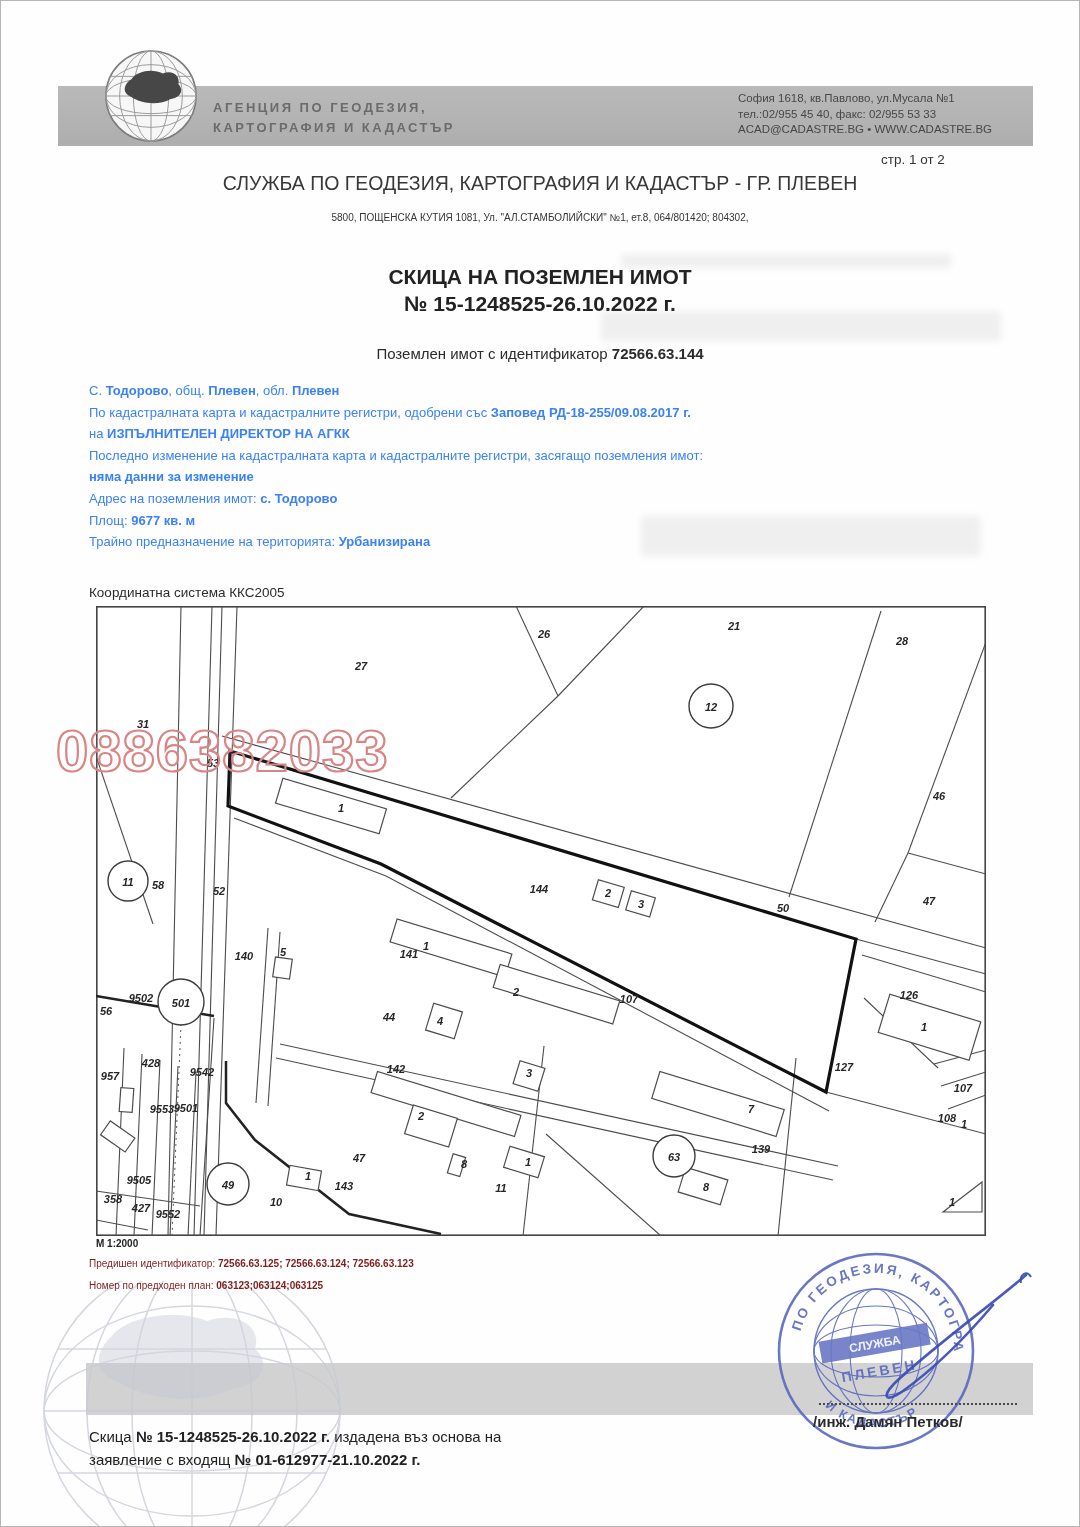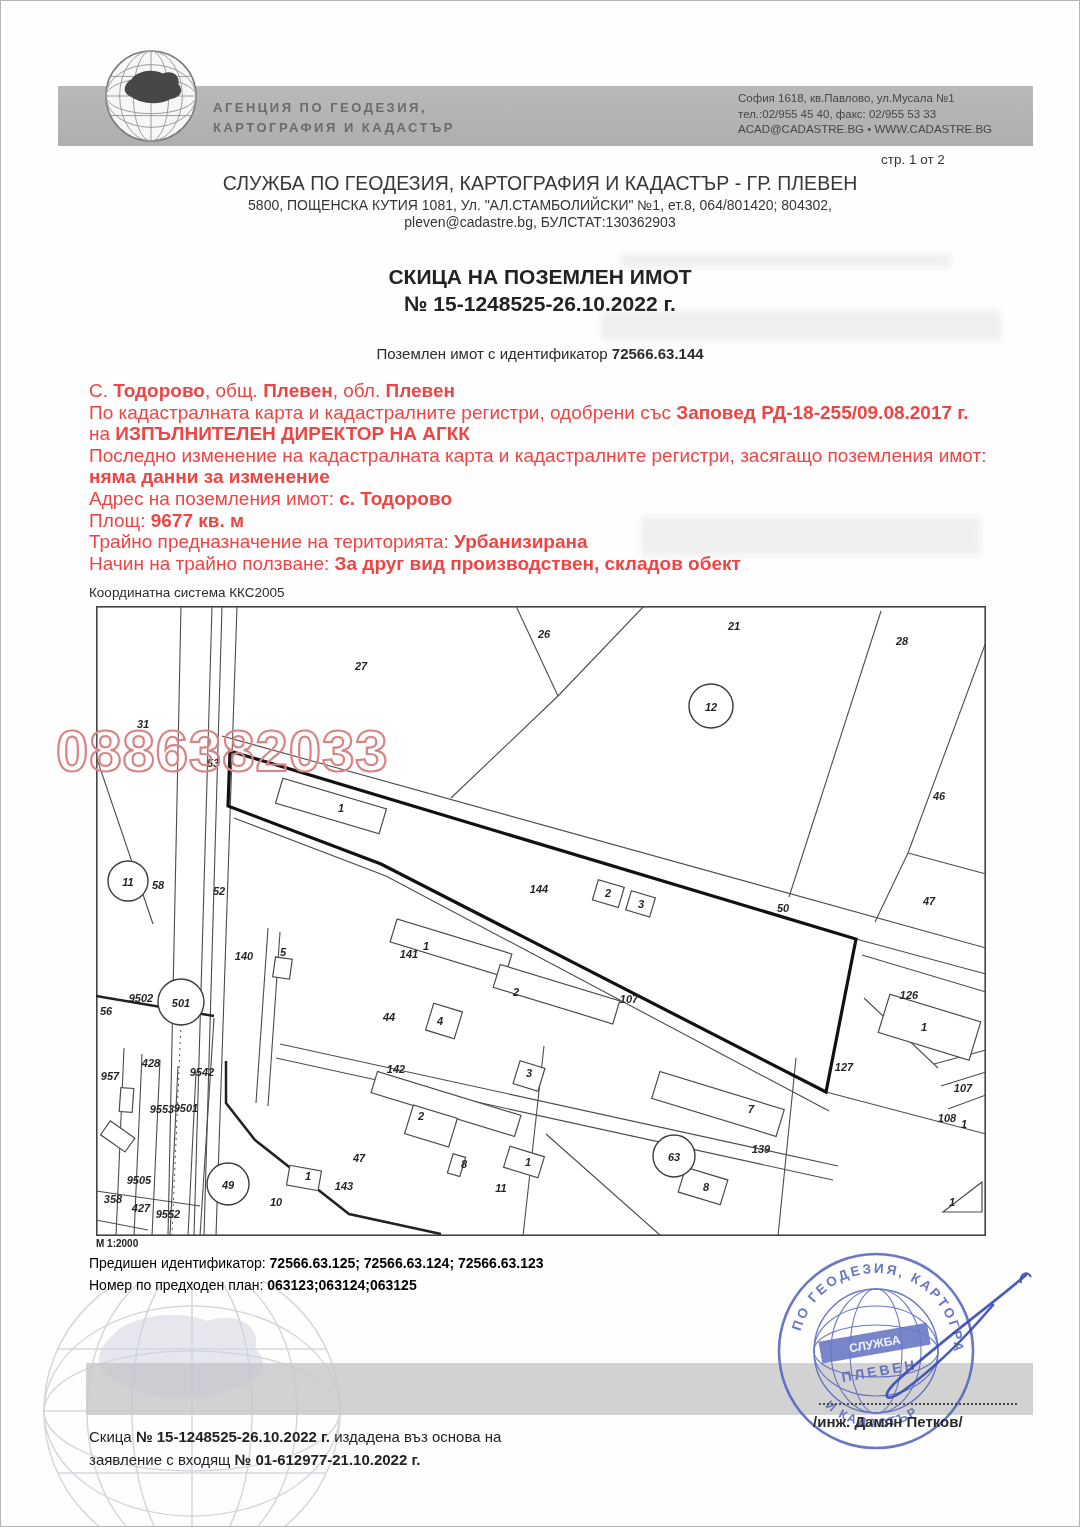--- a/index.html
+++ b/index.html
@@ -9,40 +9,40 @@
   .abs{position:absolute;}
   b{font-weight:bold;}
   
   .band{left:57px;top:85px;width:975px;height:60px;background:linear-gradient(#b9b9b9,#aeaeae);}
   .logo{left:101px;top:46px;width:98px;height:98px;z-index:2;}
   .agency{left:212px;top:97px;font-size:13px;font-weight:bold;letter-spacing:2.5px;
           color:#6b6b6b;line-height:20px;z-index:2;}
   .contact{left:737px;top:90px;font-size:11.5px;line-height:15.5px;color:#474747;z-index:2;}
   .pageind{left:880px;top:151px;width:120px;font-size:13.5px;color:#333;}
   .office-title{left:0;top:171px;width:100%;text-align:center;font-size:19.5px;color:#383838;}
-  .office-sub{left:0;top:196px;width:100%;text-align:center;font-size:14px;color:#353535;line-height:17px;}
+  .office-sub{left:0;top:208px;width:100%;text-align:center;font-size:10px;color:#353535;line-height:17px;}
   .doc-title{left:0;top:262px;width:100%;text-align:center;font-size:21px;font-weight:bold;color:#222;line-height:27px;}
   .ident{left:0;top:344px;width:100%;text-align:center;font-size:15px;color:#2b2b2b;}
-  .details{left:88px;top:379px;width:920px;font-size:19px;line-height:21.6px;color:#ef4444;}
+  .details{left:88px;top:379px;width:920px;font-size:13px;line-height:21.6px;color:#3b82f6;}
   .coordsys{left:88px;top:584px;font-size:13.5px;color:#2b2b2b;}
   
   .mapwrap{left:95px;top:605px;width:890px;height:630px;z-index:1;}
   svg .t{stroke:#4c4c4c;stroke-width:1.1;fill:none;}
   svg .b{stroke:#222;stroke-width:2.5;fill:none;}
   svg .p{stroke:#111;stroke-width:3.2;fill:none;}
   svg .d{stroke:#555;stroke-width:1;fill:none;stroke-dasharray:2 4;}
   svg .bl{stroke:#4c4c4c;stroke-width:1.2;fill:#fff;}
   svg .circ{stroke:#3c3c3c;stroke-width:1.4;fill:#fff;}
   .map-labels text{font-family:"Liberation Sans",sans-serif;font-style:italic;font-weight:bold;
           font-size:11px;fill:#262626;text-anchor:middle;}
   .scale{left:95px;top:1237px;width:890px;text-align:left;font-size:10px;font-weight:bold;color:#222;}
   .phone-wm{left:55px;top:716px;font-size:58px;font-weight:bold;letter-spacing:1px;
             color:rgba(255,255,255,0.05);-webkit-text-stroke:2.2px #d98585;z-index:4;}
   
-  .footer-lines{left:88px;top:1252px;width:920px;font-size:14px;line-height:21.6px;color:#000000;z-index:3;}
+  .footer-lines{left:88px;top:1252px;width:920px;font-size:10px;line-height:21.6px;color:#7f1d1d;z-index:3;}
   .grayband{left:85px;top:1362px;width:947px;height:52px;background:#c7c7c7;opacity:.8;z-index:0;}
   .issue{left:88px;top:1376px;width:760px;font-size:15px;line-height:23px;color:#222;z-index:3;margin-top:48px;}
   .globe-wm{left:26px;top:1280px;z-index:0;opacity:.75;}
   .stamp{left:768px;top:1243px;z-index:2;opacity:.88;}
   .sig{left:780px;top:1252px;z-index:3;}
   .dots{left:818px;top:1402px;width:198px;border-top:2px dotted #4a4a4a;z-index:3;}
   .signame{left:812px;top:1412px;width:210px;font-size:15px;font-weight:bold;color:#2a2a2a;z-index:3;}
   .smudge{background:#9a9a9a;filter:blur(3px);opacity:.14;z-index:0;}
 </style>
 </head>
@@ -76,40 +76,38 @@
     <div>София 1618, кв.Павлово, ул.Мусала №1</div>
     <div>тел.:02/955 45 40, факс: 02/955 53 33</div>
     <div>ACAD@CADASTRE.BG • WWW.CADASTRE.BG</div>
   </div>
 
   <div class="abs pageind">стр. 1 от 2</div>
 
   <div class="abs office-title">СЛУЖБА ПО ГЕОДЕЗИЯ, КАРТОГРАФИЯ И КАДАСТЪР - ГР. ПЛЕВЕН</div>
   <div class="abs office-sub">
     <div>5800, ПОЩЕНСКА КУТИЯ 1081, Ул. "АЛ.СТАМБОЛИЙСКИ" №1, ет.8, 064/801420; 804302,</div>
-    <div>pleven@cadastre.bg, БУЛСТАТ:130362903</div>
   </div>
 
   <div class="abs doc-title">
     <div>СКИЦА НА ПОЗЕМЛЕН ИМОТ</div>
     <div>№ 15-1248525-26.10.2022 г.</div>
   </div>
 
   <div class="abs ident"><span>Поземлен имот с  идентификатор </span><b>72566.63.144</b></div>
 
   <div class="abs details">
     <div><span>С. </span><b>Тодорово</b><span>, общ. </span><b>Плевен</b><span>, обл. </span><b>Плевен</b></div>
     <div><span>По кадастралната карта и кадастралните регистри, одобрени със </span><b>Заповед РД-18-255/09.08.2017 г.</b></div>
     <div><span>на </span><b>ИЗПЪЛНИТЕЛЕН ДИРЕКТОР НА АГКК</b></div>
     <div><span>Последно изменение на кадастралната карта и кадастралните регистри, засягащо поземления имот:</span></div>
     <div><b>няма данни за изменение</b></div>
     <div><span>Адрес на поземления имот: </span><b>с. Тодорово</b></div>
     <div><span>Площ: </span><b>9677 кв. м</b></div>
     <div><span>Трайно предназначение на територията: </span><b>Урбанизирана</b></div>
-    <div><span>Начин на трайно ползване: </span><b>За друг вид производствен, складов обект</b></div>
   </div>
 
   <div class="abs coordsys">Координатна система ККС2005</div>
 
   <svg class="abs mapwrap" viewBox="0 0 890 630">
     <rect x="0.8" y="0.8" width="888.4" height="628.4" fill="#fff" stroke="#444" stroke-width="1.6"></rect>
 
     <path class="t" d="M85,0 L72,630"></path>
     <path class="t" d="M116,0 L98,630"></path>
     <path class="t" d="M126,0 L108,630"></path>

